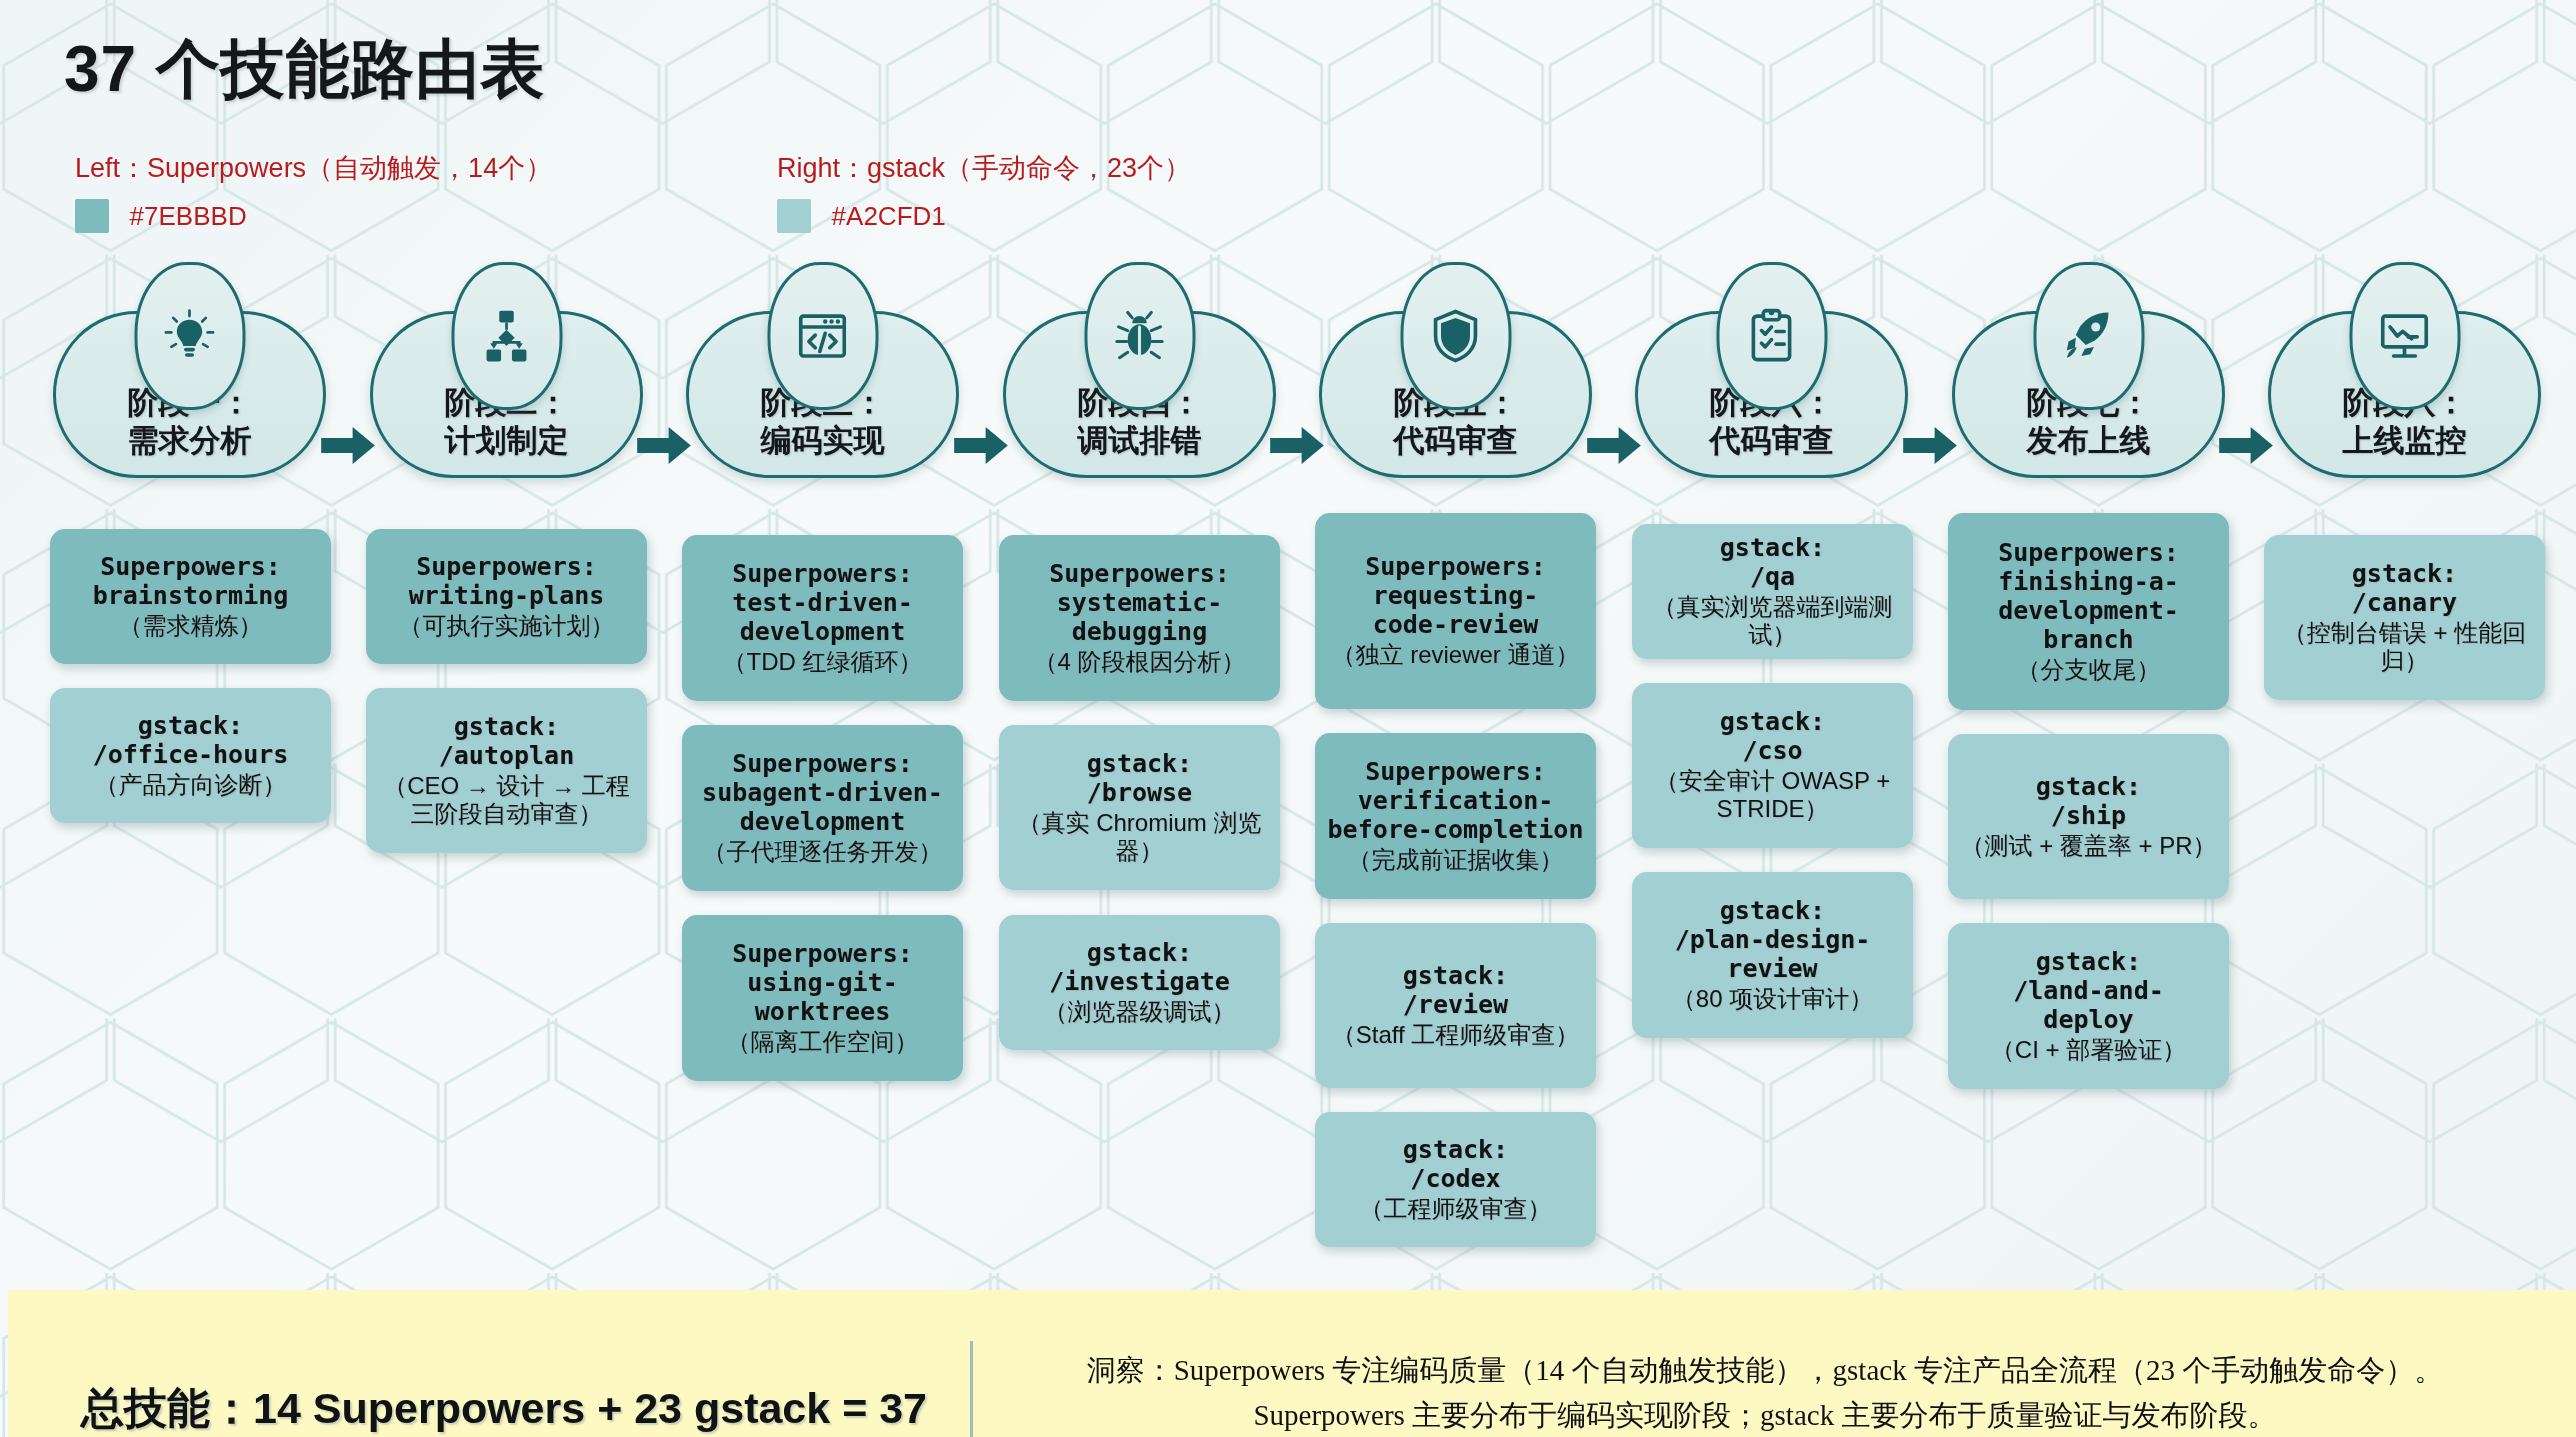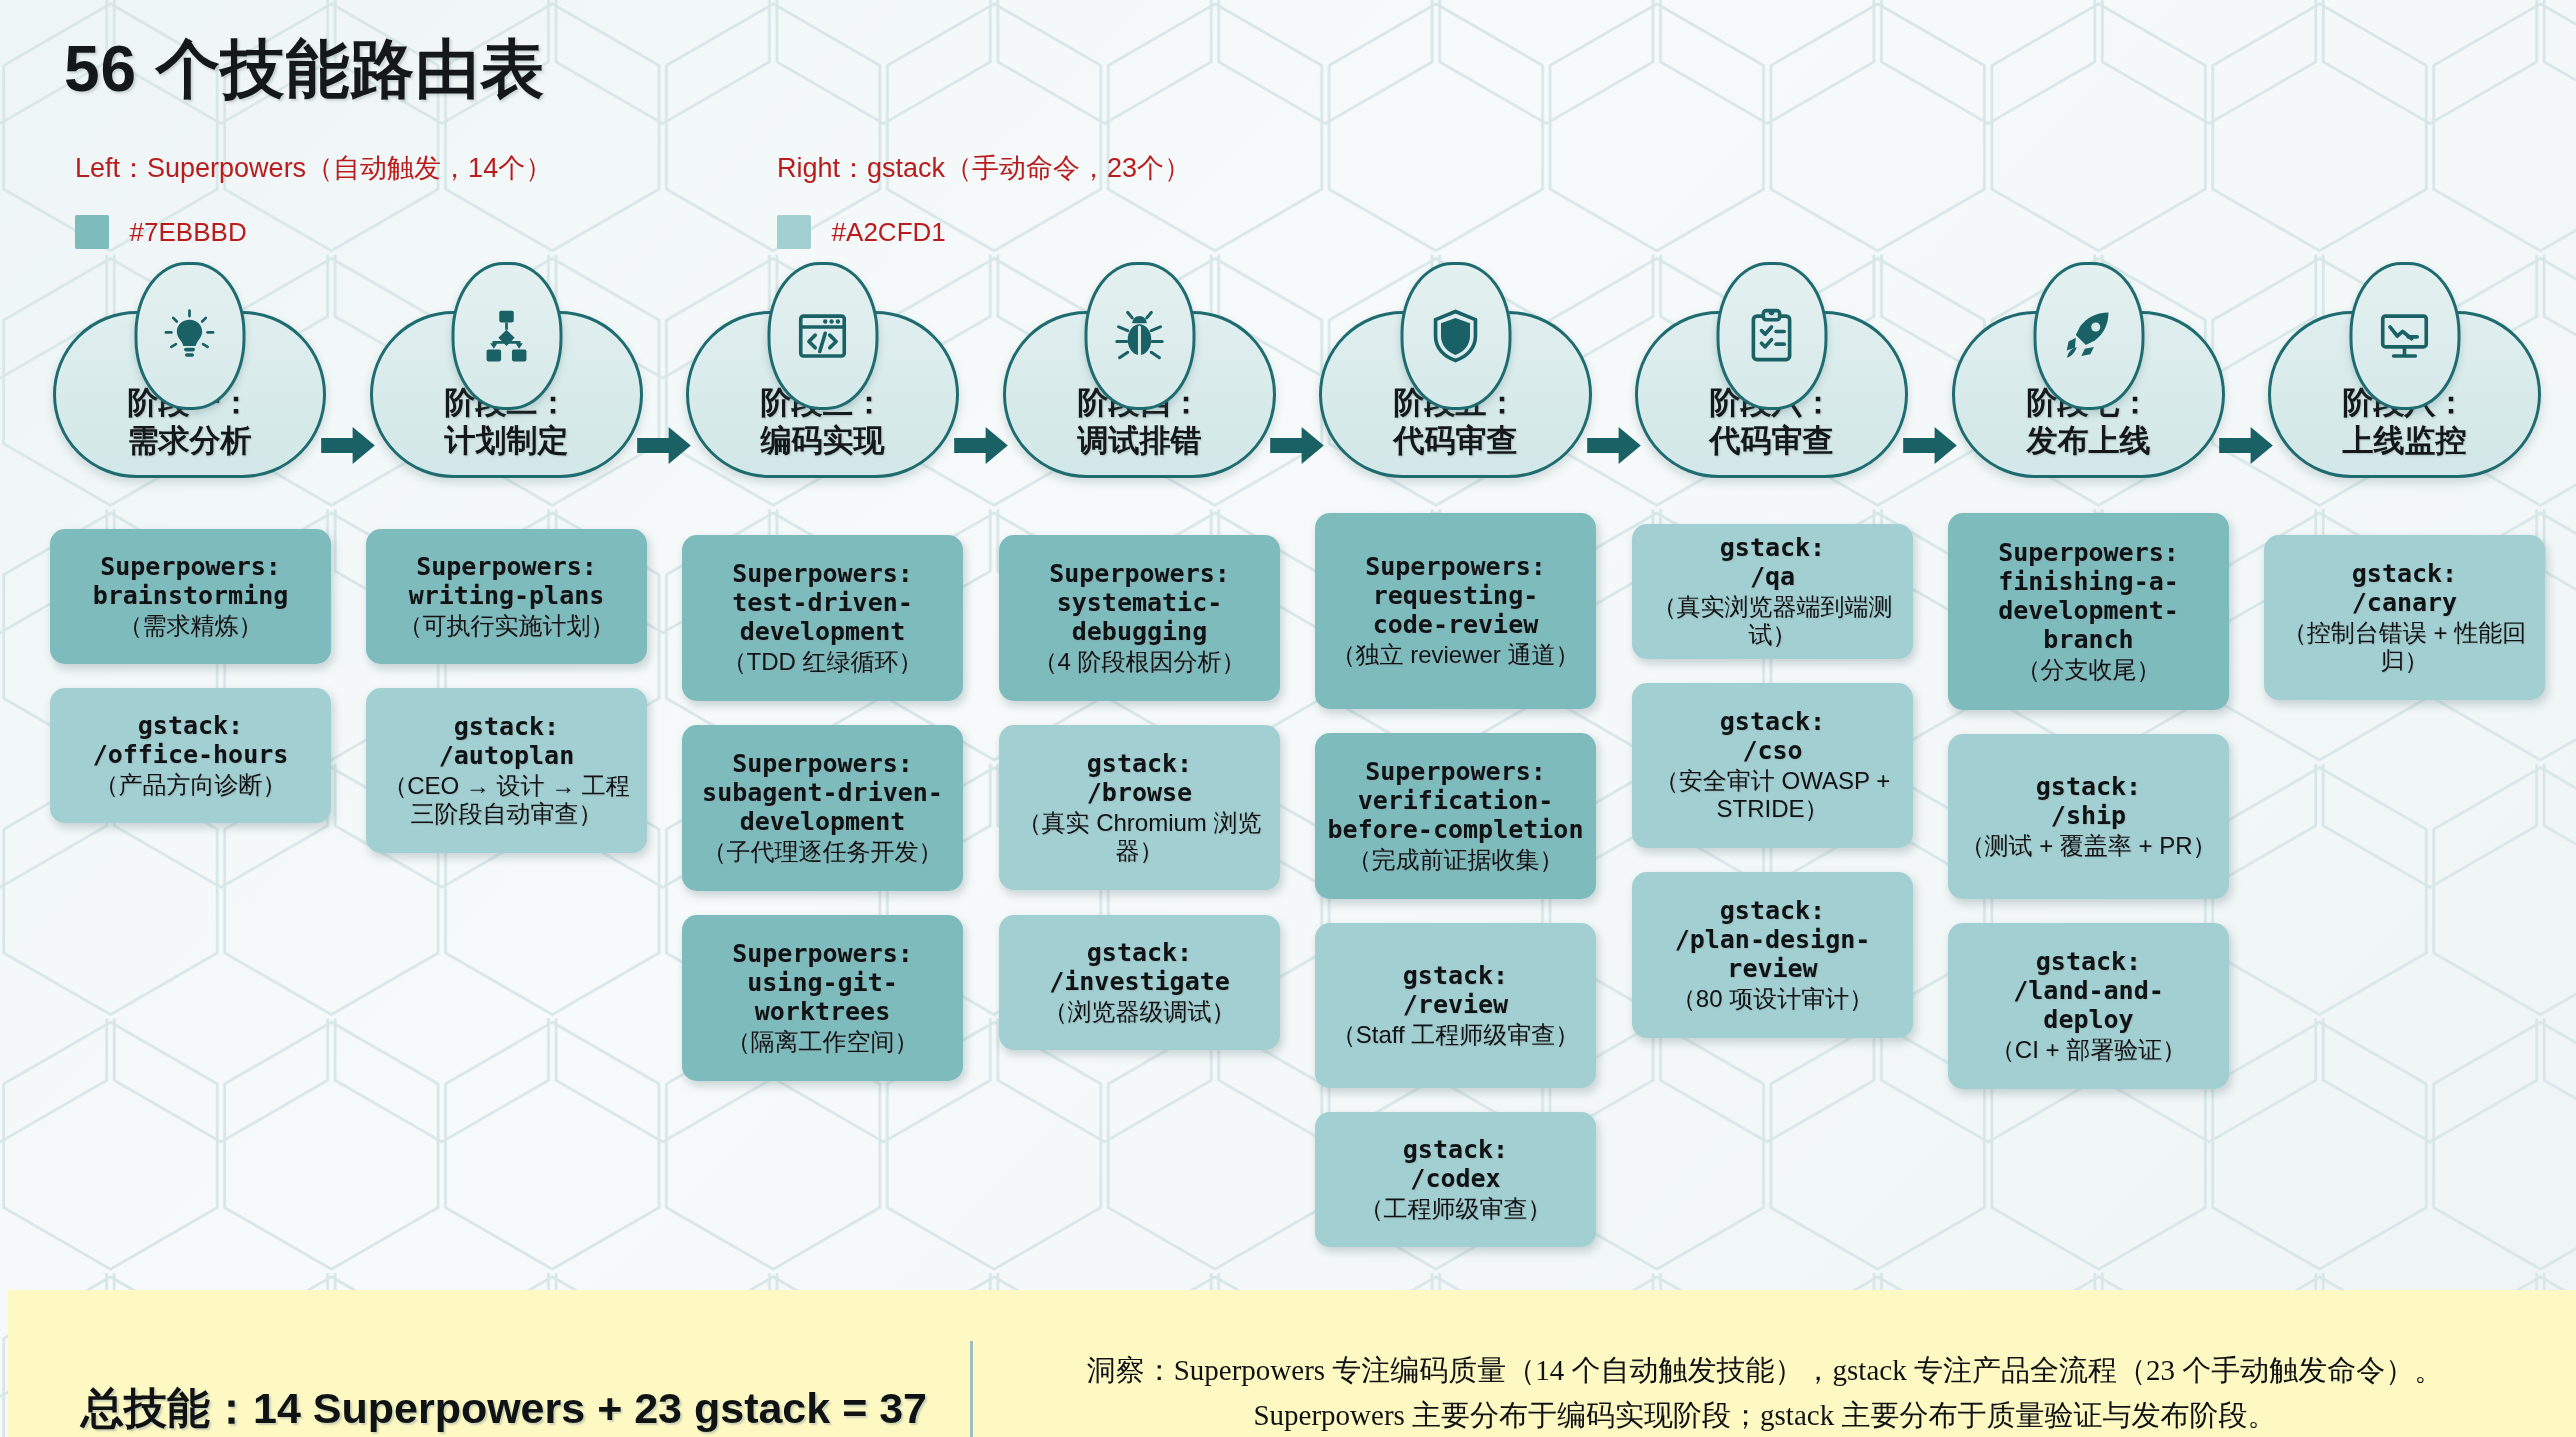--- a/index.html
+++ b/index.html
@@ -21,21 +21,21 @@
   #title{
     position:absolute;left:64px;top:26px;
     font-size:64px;font-weight:bold;color:#15181a;
     letter-spacing:0.9px;
     text-shadow:1.9px 1.9px 2.8px rgba(120,140,145,.35);
   }
   .legend-col{position:absolute;font-size:27px;color:#b91c1c;}
   #legend-left{left:75px;top:150px;}
   #legend-right{left:777px;top:150px;}
   .legend-title{white-space:nowrap;}
-  .legend-row{display:flex;align-items:center;margin-top:29px;}
+  .legend-row{display:flex;align-items:center;margin-top:13px;}
   .legend-sw{width:34px;height:34px;border-radius:1.9px;margin-right:20.6px;}
   .legend-hex{font-size:26px;}
   
   .phase{position:absolute;width:273px;height:215px;}
   .phase-body{
     position:absolute;left:0;top:49px;width:273px;height:167px;
     border:3.7px solid #1e6b70;border-radius:86px;
     background:linear-gradient(180deg,#dfeeee 0%,#d2e7e7 100%);
     box-shadow:0 4.7px 9.4px rgba(70,110,115,.22);
     display:flex;flex-direction:column;align-items:center;justify-content:flex-end;
@@ -107,21 +107,21 @@
       <path d="M118 4 L232 70 L232 202 L118 268 L4 202 L4 70 Z" fill="none" stroke="#d7e7e8" stroke-width="3"></path>
       <path d="M0 -132 L114 -66 L114 66 L0 132 L-114 66 L-114 -66 Z" fill="none" stroke="#d7e7e8" stroke-width="3"></path>
       <path d="M236 -132 L350 -66 L350 66 L236 132 L122 66 L122 -66 Z" fill="none" stroke="#d7e7e8" stroke-width="3"></path>
     </pattern>
   </defs>
   <rect x="0" y="0" width="2752" height="1536" fill="url(#hexpat)"></rect>
 </svg>
 
 <div class="stage">
 
-  <div id="title">56 个技能路由表</div>
+  <div id="title">37 个技能路由表</div>
 
   <div class="legend-col" id="legend-left">
     <div class="legend-title">Left：Superpowers（自动触发，14个）</div>
     <div class="legend-row">
       <div class="legend-sw" id="sw-left" style="background: rgb(126, 187, 189);"></div>
       <div class="legend-hex">#7EBBBD</div>
     </div>
   </div>
 
   <div class="legend-col" id="legend-right">

